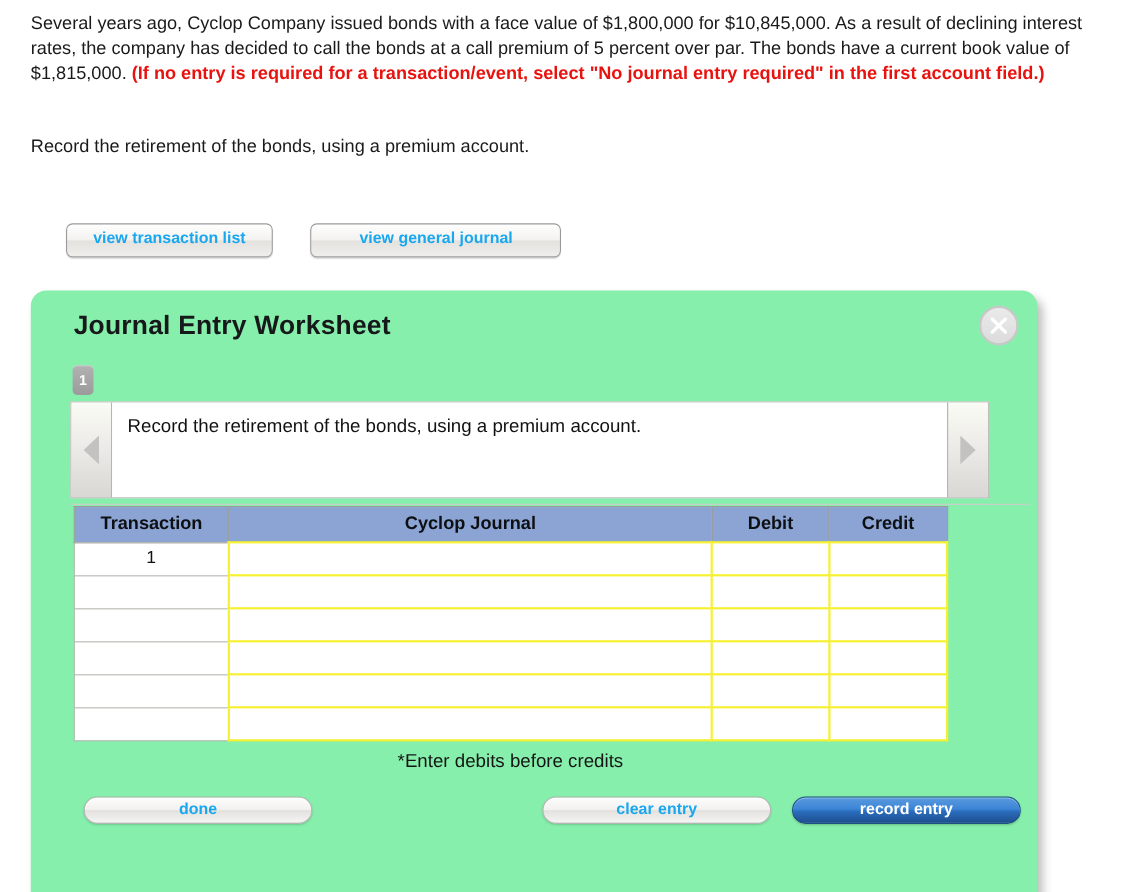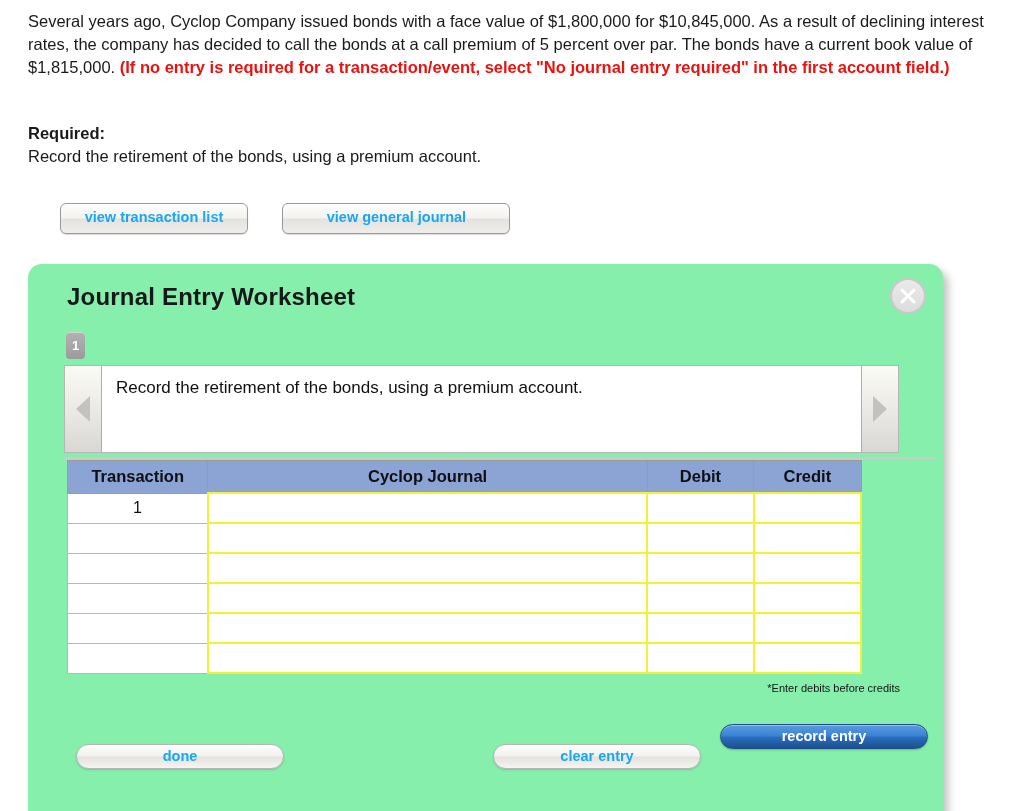--- a/index.html
+++ b/index.html
@@ -210,22 +210,22 @@
   .col-transaction { width: 140px; }
   .col-general     { width: 438px; }
   .col-debit       { width: 106px; }
   .col-credit      { width: 107px; }
 
   #debits-note {
     position: absolute;
     left: 0;
     top: 418px;
     width: 872px;
-    text-align: right;
-    font-size: 11px;
+    text-align: center;
+    font-size: 17px;
     color: #141414;
   }
 
   
   #footer-buttons { position: absolute; left: 0; top: 460px; width: 915px; }
   .footer-btn {
     position: absolute;
     box-sizing: border-box;
     height: 25px;
     line-height: 22px;
@@ -234,41 +234,39 @@
     font-weight: bold;
     border-radius: 13px;
     cursor: pointer;
     user-select: none;
   }
   .footer-btn.grey {
     color: #19a7f0;
     border: 1px solid #b6b5b3;
     background: linear-gradient(to bottom, #fdfdfd 0%, #f2f1ef 48%, #e2e1dd 52%, #f6f5f4 100%);
     box-shadow: 0 1px 2px rgba(0,0,0,0.16), inset 0 1px 0 #ffffff;
-    margin-top: 20px;
   }
   #btn-done        { left: 48px;  width: 208px; }
   #btn-clear-entry { left: 465px; width: 208px; }
   #btn-record-entry {
     left: 692px; width: 208px;
     color: #ffffff;
     border: 1px solid #1e4e85;
     background: linear-gradient(to bottom, #5b9ade 0%, #3b85d6 45%, #2a6cbd 55%, #1f4f8e 100%);
     box-shadow: 0 1px 2px rgba(0,0,0,0.22), inset 0 1px 0 rgba(255,255,255,0.38);
   }
 </style>
 </head>
 <body>
 
 <div id="problem-statement">
   <span>Several years ago, Cyclop Company issued bonds with a face value of $1,800,000 for $10,845,000. As a result of declining interest rates, the company has decided to call the bonds at a call premium of 5 percent over par. The bonds have a current book value of $1,815,000. </span><span class="red-note">(If no entry is required for a transaction/event, select "No journal entry required" in the first account field.)</span>
 </div>
 
 <div id="required-block">
-  <span class="req-label">Required:</span>
   <span>Record the retirement of the bonds, using a premium account.</span>
 </div>
 
 <div class="topbtn-row">
   <div class="pill-btn" id="btn-view-transaction-list">view transaction list</div>
   <div class="pill-btn" id="btn-view-general-journal">view general journal</div>
 </div>
 
 <div id="worksheet-panel">
 

